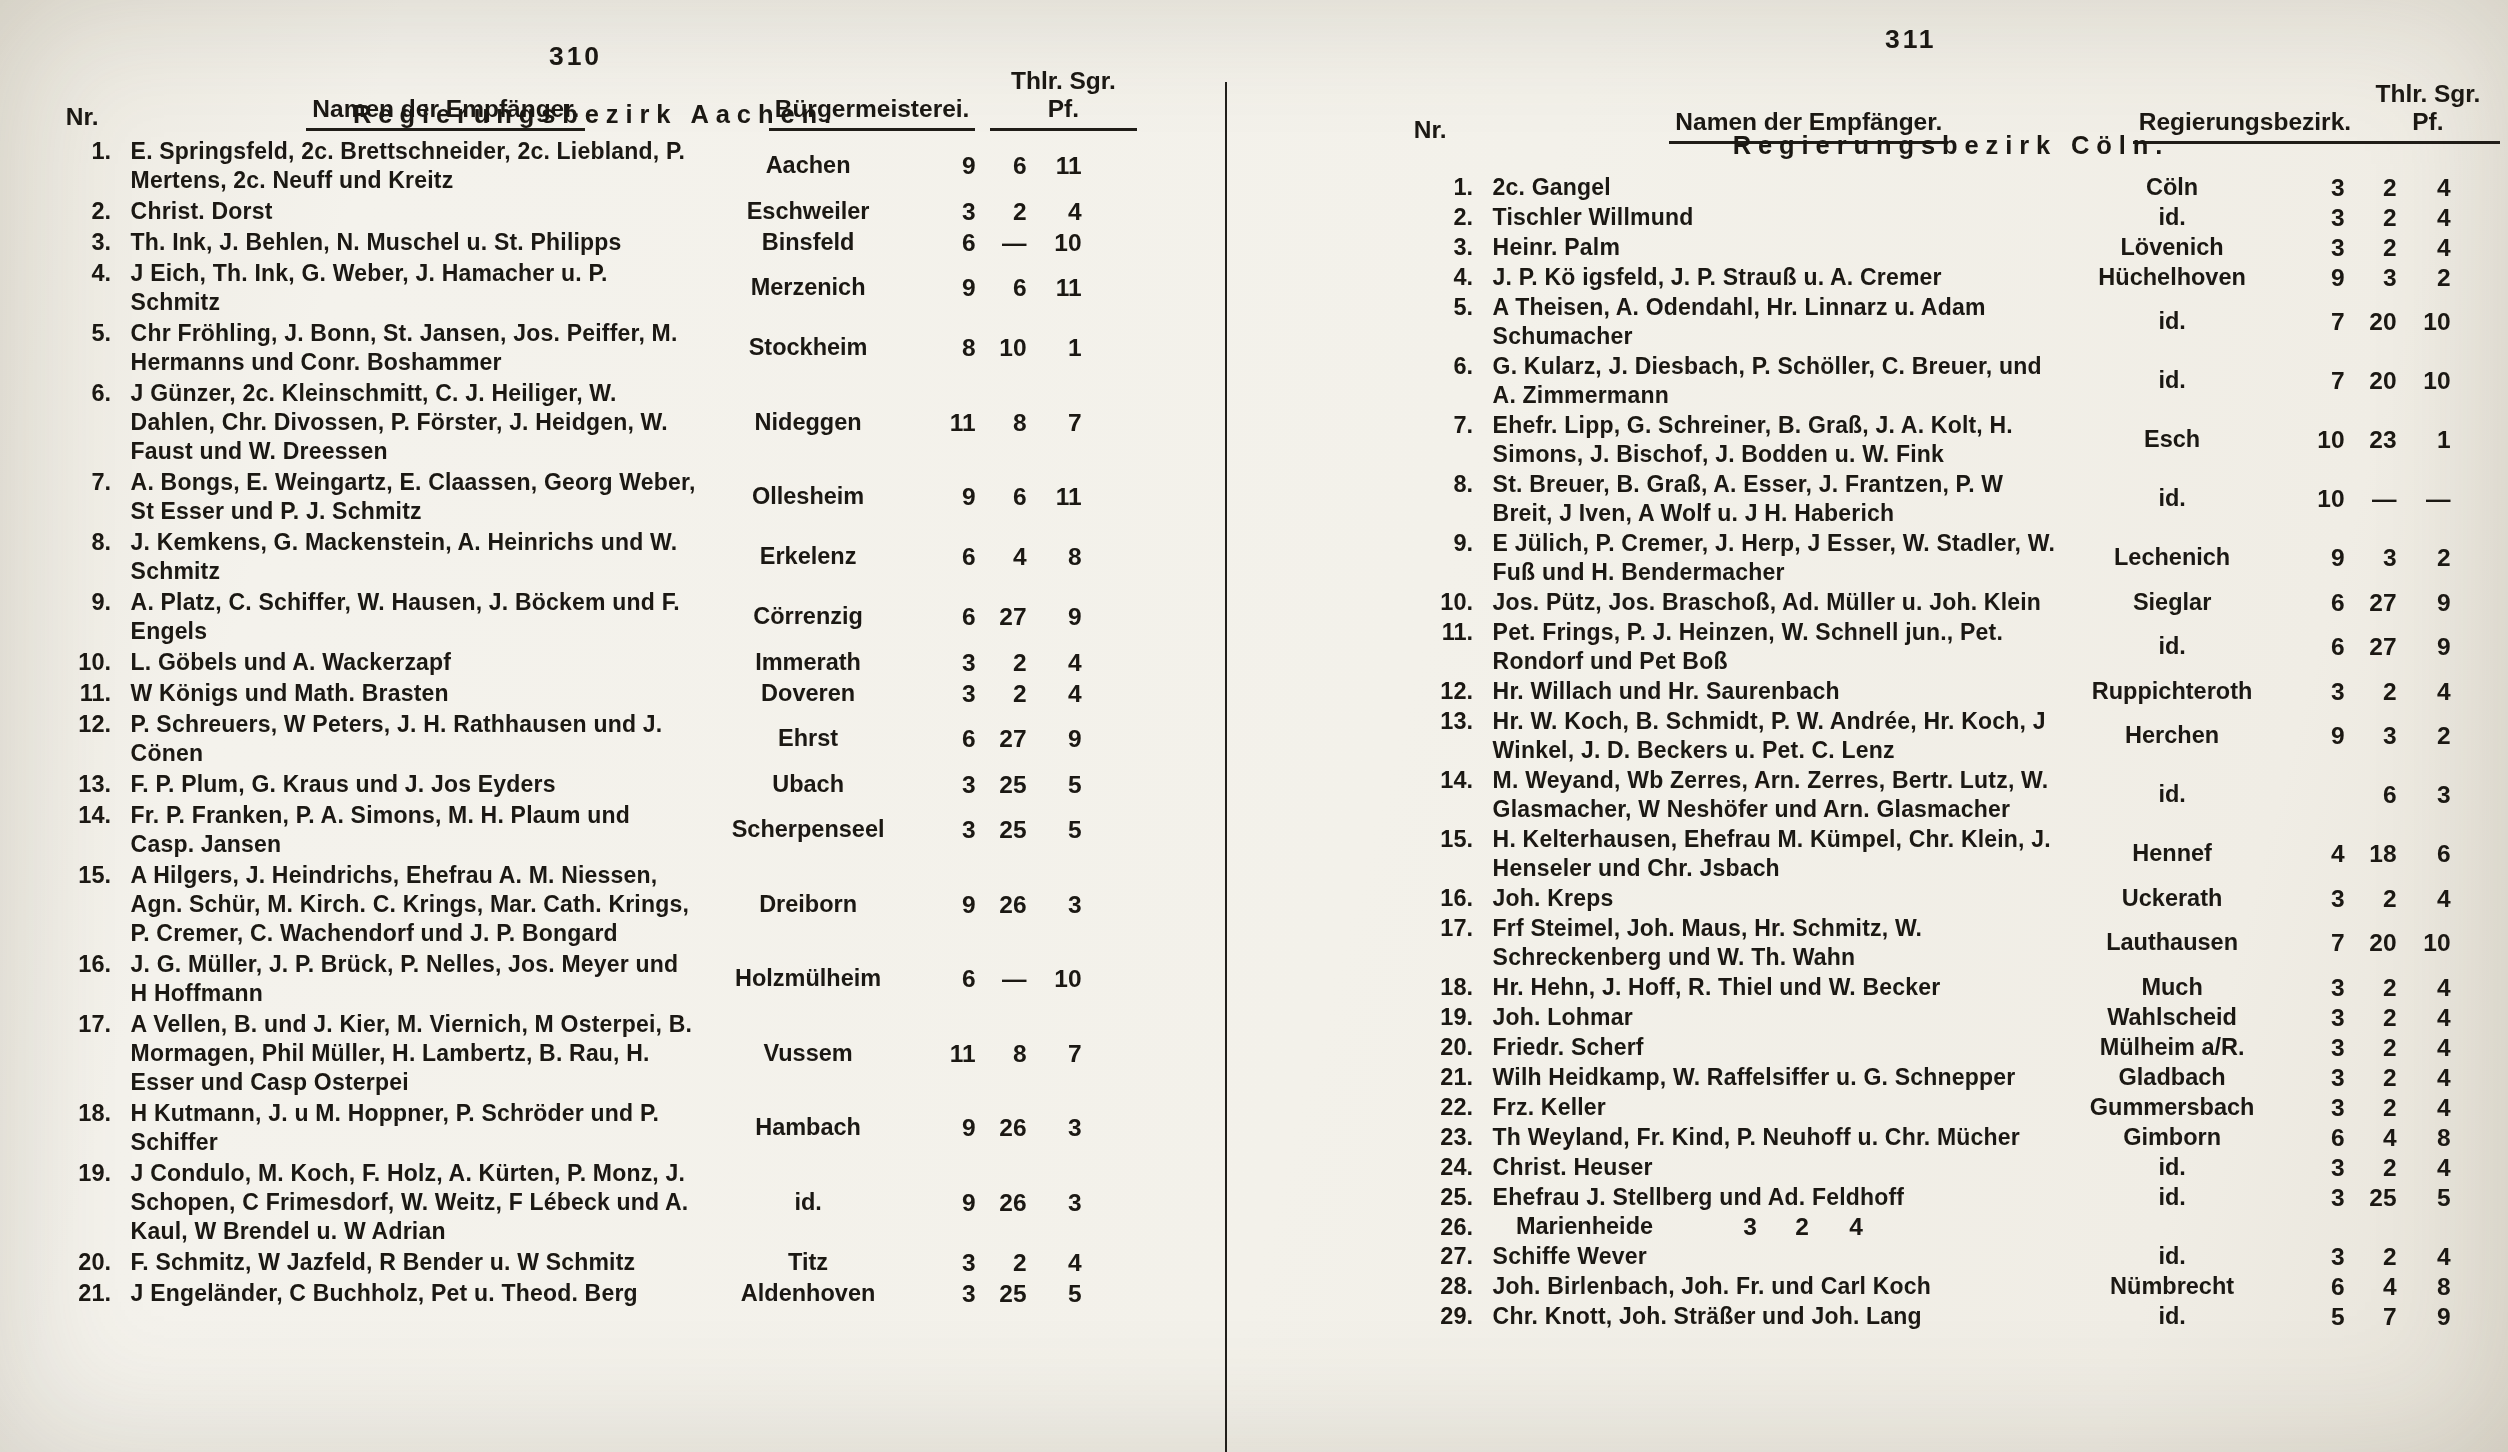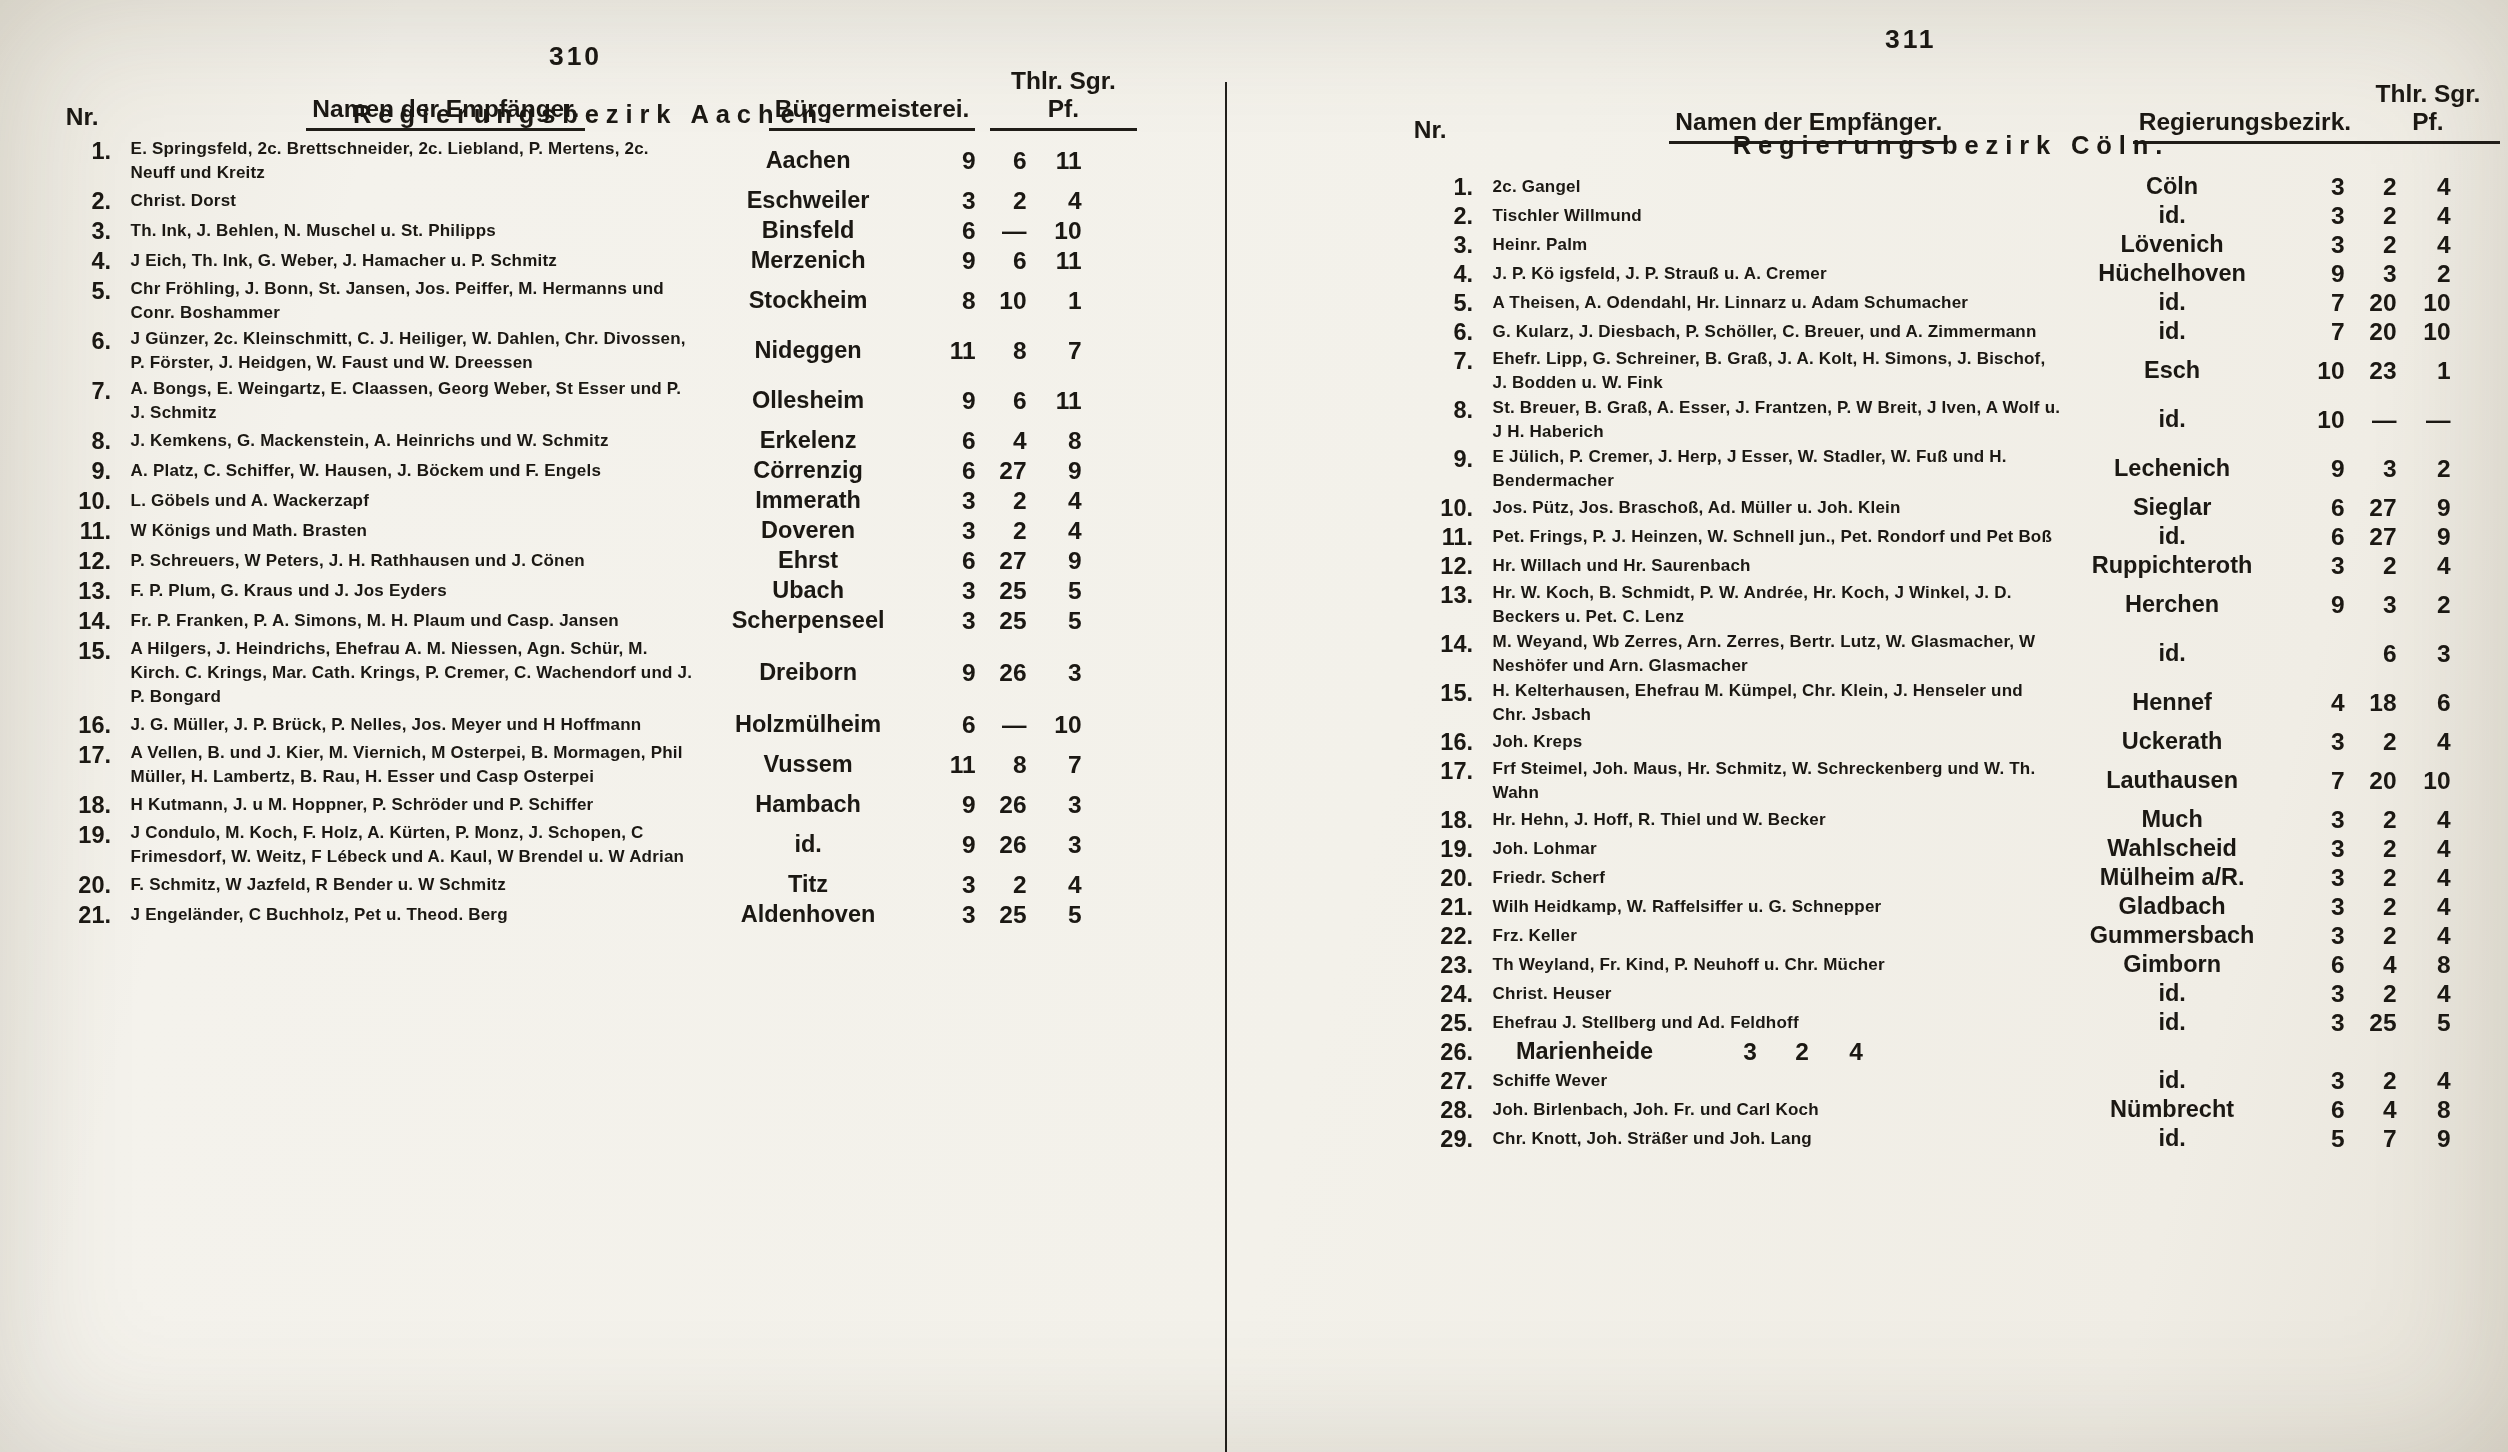--- a/index.html
+++ b/index.html
@@ -39,21 +39,21 @@
 
   .rows{position:absolute;width:100%;}
   .page-left .rows{top:137px;}
   .page-right .rows{top:173px;}
 
   .row{display:flex;align-items:center;margin-bottom:2px;}
   .page-right .row{margin-bottom:1px;}
   .nr{align-self:flex-start;text-align:right;font-size:23.5px;line-height:28px;}
   .page-left .nr{width:57px;}
   .page-right .nr{width:71px;}
-  .names{font-size:17px;line-height:24px;padding-left:19.6px;letter-spacing:0.2px;}
+  .names{font-size:23px;line-height:29px;padding-left:19.6px;letter-spacing:0.2px;}
   .page-left .names{width:567px;}
   .page-right .names{width:568px;}
   .muni{text-align:center;font-size:23.5px;line-height:27.4px;}
   .page-left .muni{width:221px;}
   .page-right .muni{width:223px;}
   .num{text-align:right;font-size:24.5px;line-height:28px;}
   .page-left .thlr{width:57px;}
   .page-left .sgr{width:51px;}
   .page-left .pf{width:55px;}
   .page-right .thlr{width:61px;}

